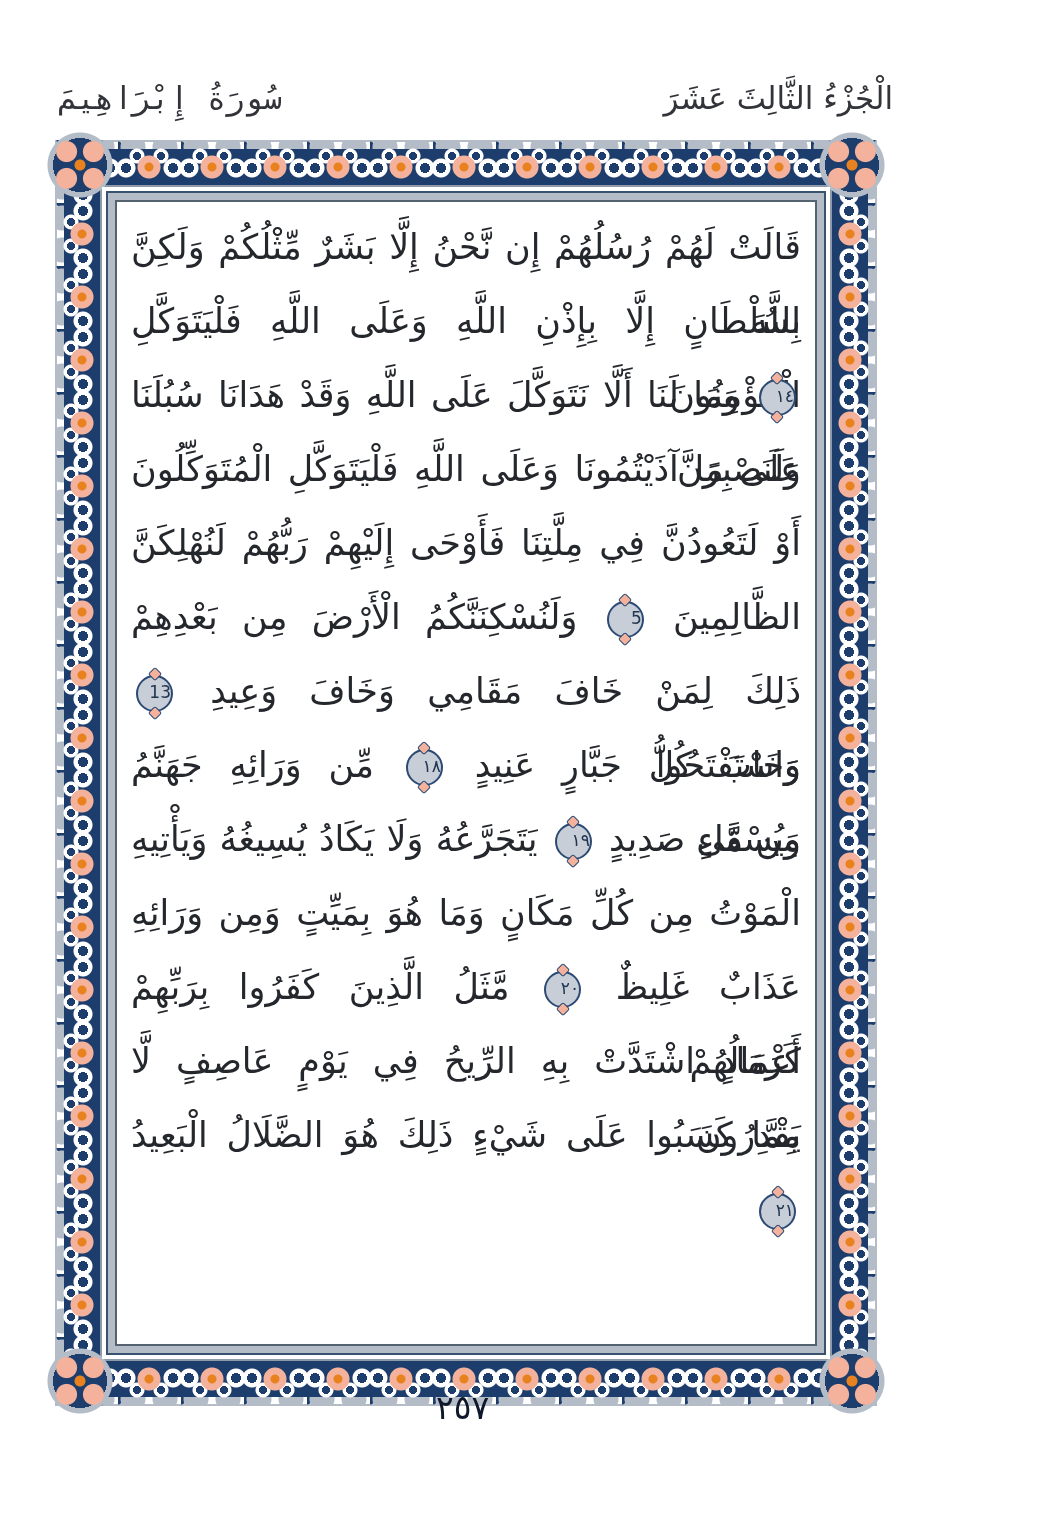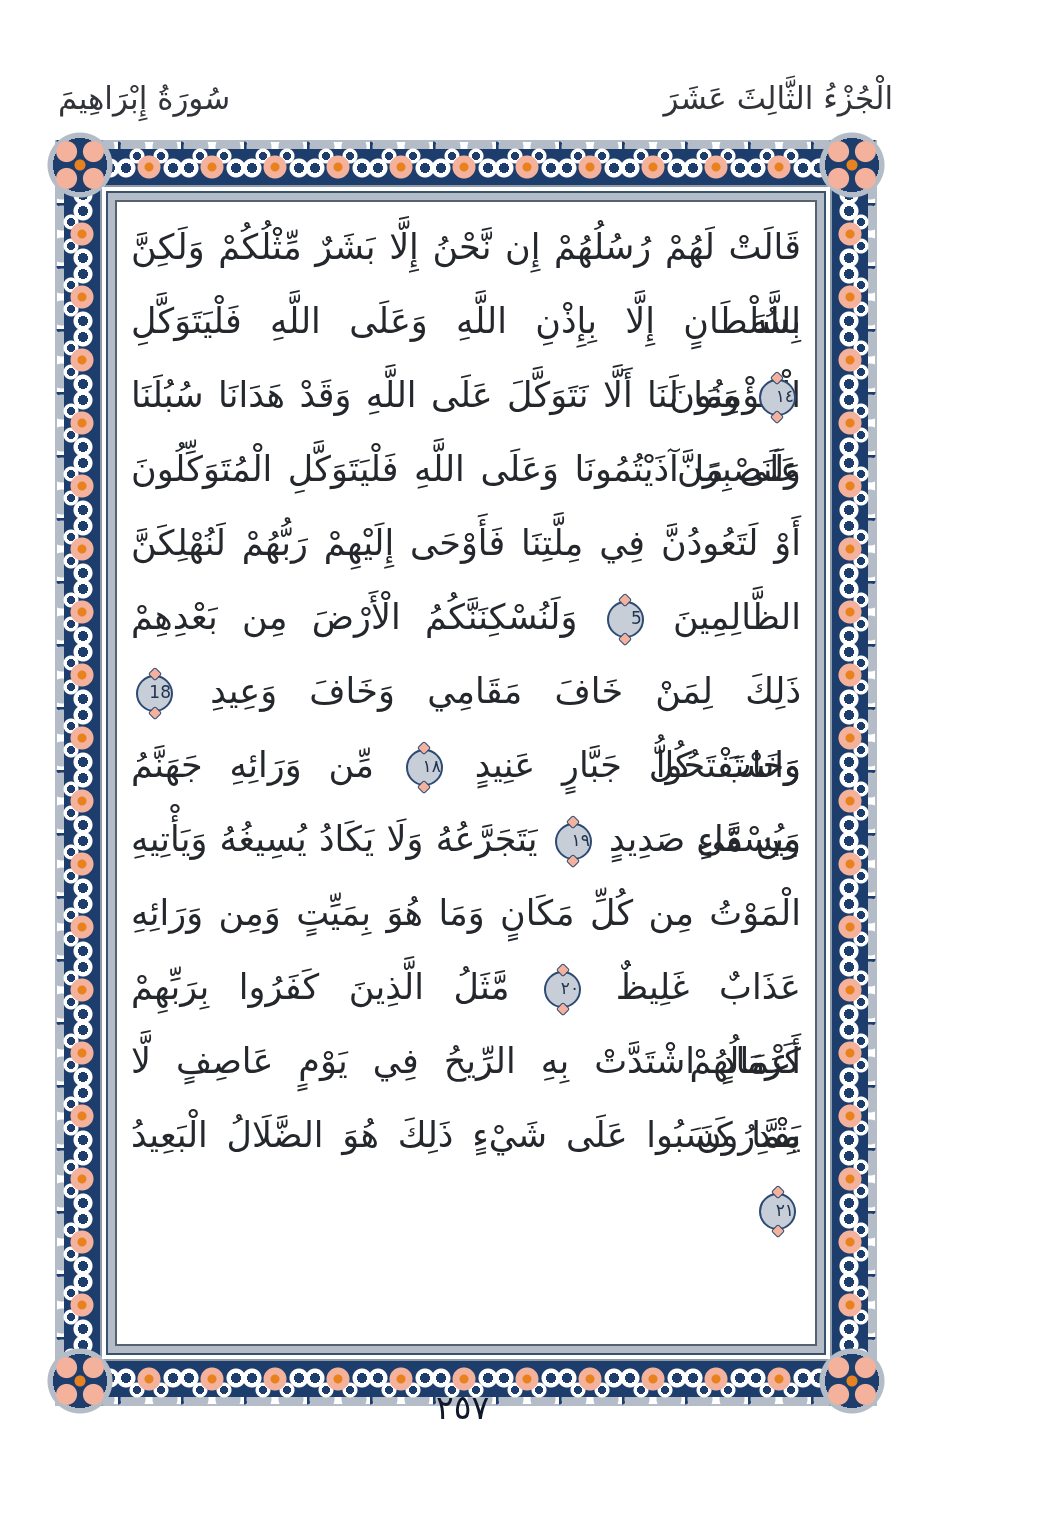--- a/index.html
+++ b/index.html
@@ -5,21 +5,21 @@
   html,body{margin:0;padding:0;}
   body{
     width:1063px;height:1520px;position:relative;background:#ffffff;
     font-family:"DejaVu Sans",sans-serif;overflow:hidden;
   }
   
   .hdr{
     position:absolute;top:80px;font-size:31px;color:#32343a;
     direction:rtl;white-space:nowrap;letter-spacing:0;
   }
-  .hdr-surah{left:58px;}
+  .hdr-surah{left:58px;font-family:Liberation Mono, monospace;}
   .hdr-juz{right:170px;}
   
   .frame{position:absolute;left:55px;top:140px;width:822px;height:1266px;}
   .strip{position:absolute;}
   .strip-top{
     left:0;right:0;top:0;height:48px;background-repeat:repeat-x;background-size:63px 48px;
     background-image:
       radial-gradient(circle at 31px 27px,#e8821f 0 4px,rgba(255,255,255,0) 5px),
       radial-gradient(circle at 31px 27px,#f4b19c 0 11px,rgba(255,255,255,0) 12px),
       radial-gradient(circle at 8px 28px,rgba(255,255,255,0) 0 5px,#ffffff 5px 9px,rgba(255,255,255,0) 10px),
@@ -141,21 +141,21 @@
   <div class="corner corner-br"></div>
 
   <div class="textpane">
     <div class="lines">
         <div class="qline"><span class="qtext">قَالَتْ لَهُمْ رُسُلُهُمْ إِن نَّحْنُ إِلَّا بَشَرٌ مِّثْلُكُمْ وَلَكِنَّ اللَّهَ</span></div>
         <div class="qline"><span class="qtext">بِسُلْطَانٍ إِلَّا بِإِذْنِ اللَّهِ وَعَلَى اللَّهِ فَلْيَتَوَكَّلِ الْمُؤْمِنُونَ</span></div>
         <div class="qline"><span class="marker">١٤</span> <span class="qtext">وَمَا لَنَا أَلَّا نَتَوَكَّلَ عَلَى اللَّهِ وَقَدْ هَدَانَا سُبُلَنَا وَلَنَصْبِرَنَّ</span></div>
         <div class="qline"><span class="qtext">عَلَى مَا آذَيْتُمُونَا وَعَلَى اللَّهِ فَلْيَتَوَكَّلِ الْمُتَوَكِّلُونَ</span></div>
         <div class="qline"><span class="qtext">أَوْ لَتَعُودُنَّ فِي مِلَّتِنَا فَأَوْحَى إِلَيْهِمْ رَبُّهُمْ لَنُهْلِكَنَّ</span></div>
         <div class="qline"><span class="qtext">الظَّالِمِينَ</span> <span class="marker">5</span> <span class="qtext">وَلَنُسْكِنَنَّكُمُ الْأَرْضَ مِن بَعْدِهِمْ</span></div>
-        <div class="qline"><span class="qtext">ذَلِكَ لِمَنْ خَافَ مَقَامِي وَخَافَ وَعِيدِ</span> <span class="marker">18</span> <span class="qtext">وَاسْتَفْتَحُوا</span></div>
+        <div class="qline"><span class="qtext">ذَلِكَ لِمَنْ خَافَ مَقَامِي وَخَافَ وَعِيدِ</span> <span class="marker">13</span> <span class="qtext">وَاسْتَفْتَحُوا</span></div>
         <div class="qline"><span class="qtext">وَخَابَ كُلُّ جَبَّارٍ عَنِيدٍ</span> <span class="marker">١٨</span> <span class="qtext">مِّن وَرَائِهِ جَهَنَّمُ وَيُسْقَى</span></div>
         <div class="qline"><span class="qtext">مِن مَّاءٍ صَدِيدٍ</span> <span class="marker">١٩</span> <span class="qtext">يَتَجَرَّعُهُ وَلَا يَكَادُ يُسِيغُهُ وَيَأْتِيهِ</span></div>
         <div class="qline"><span class="qtext">الْمَوْتُ مِن كُلِّ مَكَانٍ وَمَا هُوَ بِمَيِّتٍ وَمِن وَرَائِهِ</span></div>
         <div class="qline"><span class="qtext">عَذَابٌ غَلِيظٌ</span> <span class="marker">٢٠</span> <span class="qtext">مَّثَلُ الَّذِينَ كَفَرُوا بِرَبِّهِمْ أَعْمَالُهُمْ</span></div>
         <div class="qline"><span class="qtext">كَرَمَادٍ اشْتَدَّتْ بِهِ الرِّيحُ فِي يَوْمٍ عَاصِفٍ لَّا يَقْدِرُونَ</span></div>
         <div class="qline"><span class="qtext">مِمَّا كَسَبُوا عَلَى شَيْءٍ ذَلِكَ هُوَ الضَّلَالُ الْبَعِيدُ</span> <span class="marker">٢١</span></div>
       </div>
   </div>
 </div>
 

